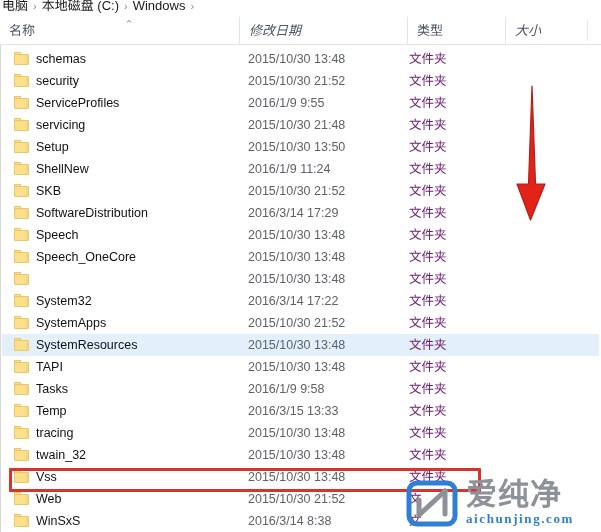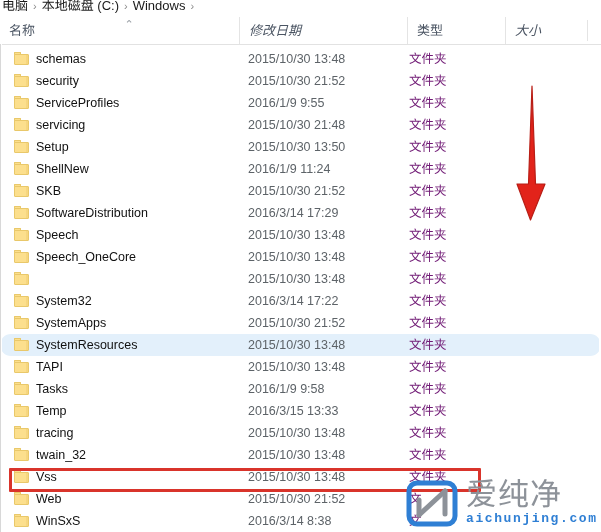--- a/index.html
+++ b/index.html
@@ -64,21 +64,21 @@
   .list{
     position:absolute;left:0;top:48px;width:599px;height:488px;
     overflow:hidden;
   }
   .row{
     position:relative;
     height:22px;
     width:601px;
     white-space:nowrap;
   }
-  .row.selected{background:#e3f0fb;border-radius:11px;}
+  .row.selected{background:#e3f0fb;}
   .cell{
     position:absolute;top:0;height:22px;line-height:22px;
     font-size:12.5px;
     white-space:nowrap;
     overflow:hidden;
   }
   .c-icon{left:14px;top:4px;width:15px;height:13px;}
   .c-name{left:36px;width:205px;color:#111;}
   .c-date{left:248px;width:155px;color:#5d6368;}
   .c-type{left:409px;width:92px;color:#701a75;}
@@ -138,30 +138,30 @@
     position:absolute;left:0;top:3px;width:52px;height:47px;
   }
   .wm-text{
     position:absolute;left:60px;top:0px;
   }
   .wm-cn{
     font-size:31px;line-height:34px;
     color:#8d9299;
     letter-spacing:1px;
     font-family:"DejaVu Sans","Liberation Sans",sans-serif;
-    font-weight:normal;
+    font-weight:bold;
     white-space:nowrap;
   }
   .wm-en{
     font-size:13px;line-height:16px;
     color:#2f7fd4;
     letter-spacing:1.6px;
     font-weight:bold;
     white-space:nowrap;
-    font-family:Liberation Mono, monospace;
+    font-family:Liberation Serif, serif;
   }
 </style>
 </head>
 <body>
 
 <div class="explorer">
 
   <div class="addressbar">
     <div class="crumbs" id="crumbs"><span class="crumb">电脑</span><span class="sep">›</span><span class="crumb">本地磁盘 (C:)</span><span class="sep">›</span><span class="crumb">Windows</span><span class="sep">›</span></div>
   </div>

